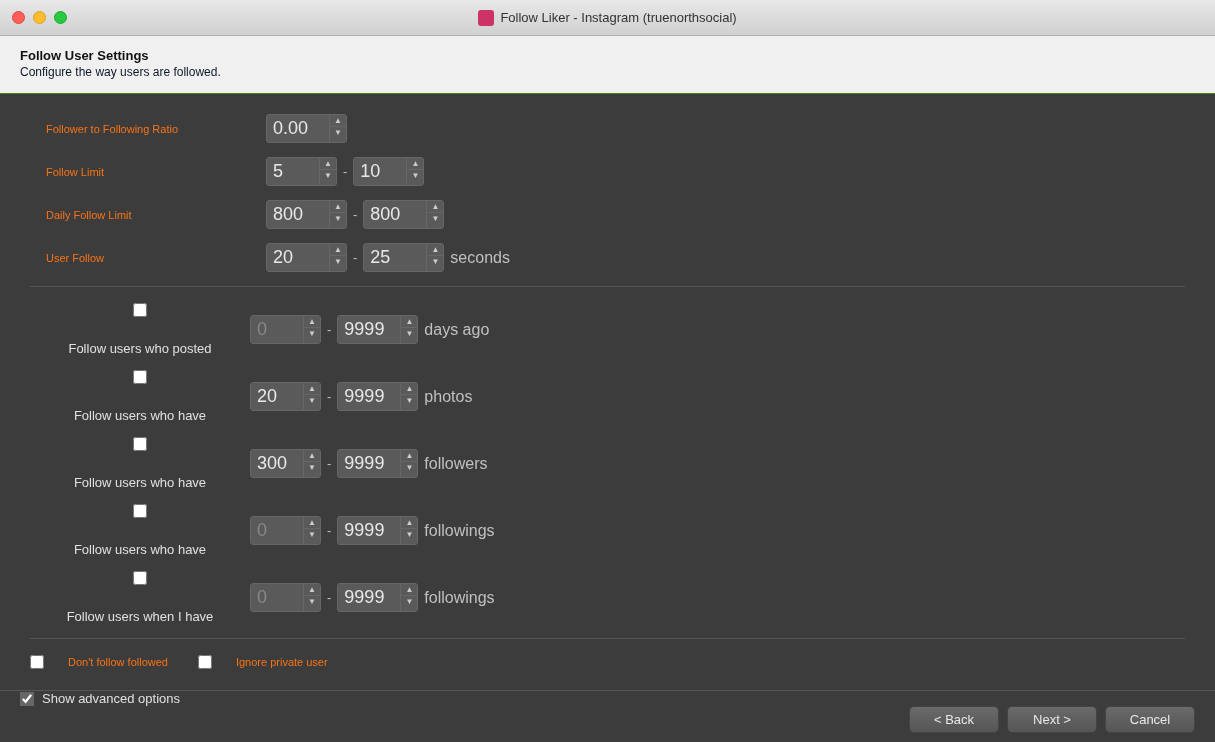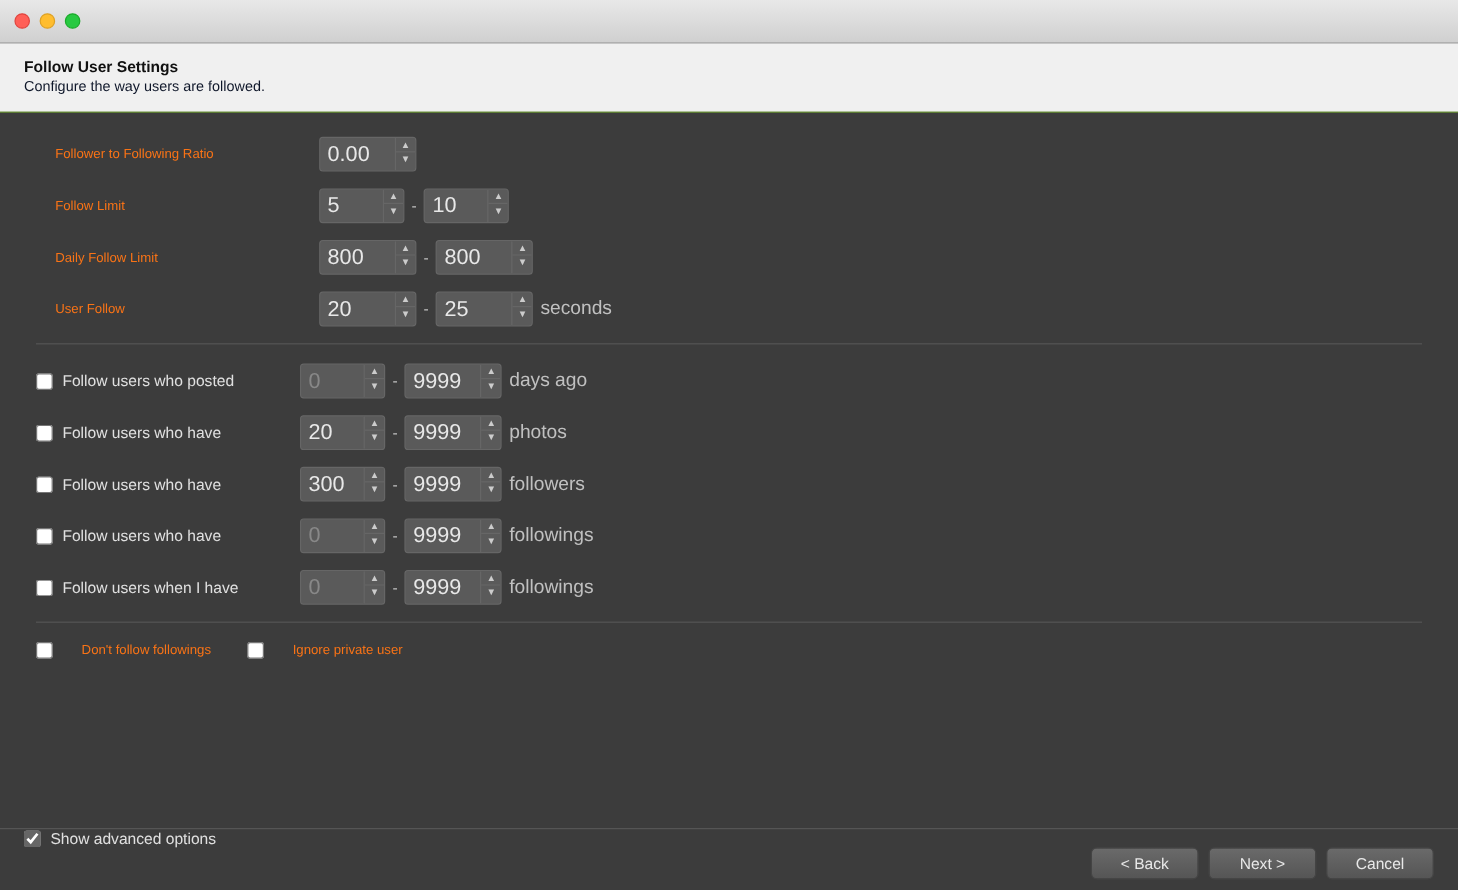--- a/index.html
+++ b/index.html
@@ -96,23 +96,24 @@
       font-size: 11px;
       width: 220px;
       flex-shrink: 0;
       margin-left: 16px;
     }
     .form-label-checkbox {
       color: #e0e0e0;
       font-size: 13px;
       display: flex;
       align-items: center;
-      gap: 8px;
+      gap: 24px;
       width: 220px;
       flex-shrink: 0;
+      flex-direction: column;
     }
     .suffix-label {
       color: #c0c0c0;
       font-size: 16px;
       margin-left: 6px;
     }
     .dash-sep {
       color: #c0c0c0;
       margin: 0 6px;
       font-size: 13px;
@@ -216,20 +217,24 @@
   </style>
 </head>
 <body>
 
 <div class="title-bar">
   <div class="title-bar-buttons">
     <div class="tb-btn tb-close"></div>
     <div class="tb-btn tb-min"></div>
     <div class="tb-btn tb-max"></div>
   </div>
+  <div class="title-bar-title">
+    <span class="title-icon"></span>
+    <span>Follow Liker - Instagram (truenorthsocial)</span>
+  </div>
 </div>
 
 <div class="header-section">
   <div class="header-title">Follow User Settings</div>
   <div class="header-subtitle">Configure the way users are followed.</div>
 </div>
 
 <div class="main-content">
 
   <div class="form-row">
@@ -416,21 +421,21 @@
       </div>
     </div>
     <span class="suffix-label">followings</span>
   </div>
 
   <hr class="section-divider">
 
   <div class="form-row">
     <div style="display:flex; align-items:center; gap:8px; margin-right: 30px;">
       <input type="checkbox" class="checkbox-input" style="">
-      <span class="form-label" style="width:auto;">Don't follow followings</span>
+      <span class="form-label" style="width:auto;">Don't follow followed</span>
     </div>
     <div style="display:flex; align-items:center; gap:8px;">
       <input type="checkbox" class="checkbox-input" style="">
       <span class="form-label" style="width:auto;">Ignore private user</span>
     </div>
   </div>
 
 </div>
 
 <div class="bottom-bar">

